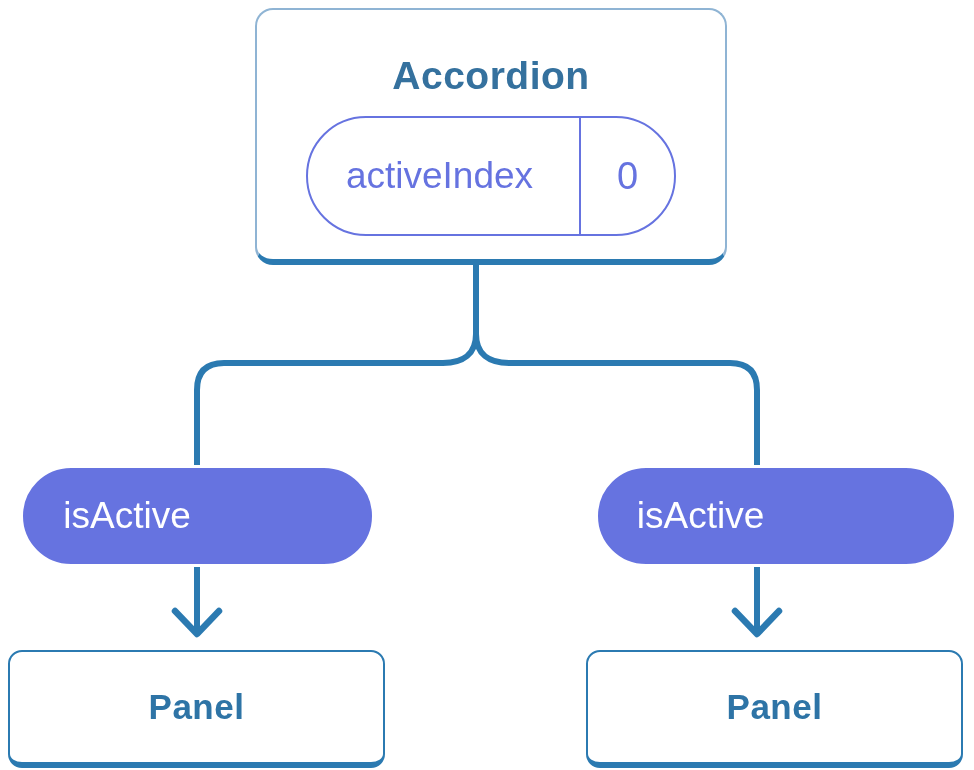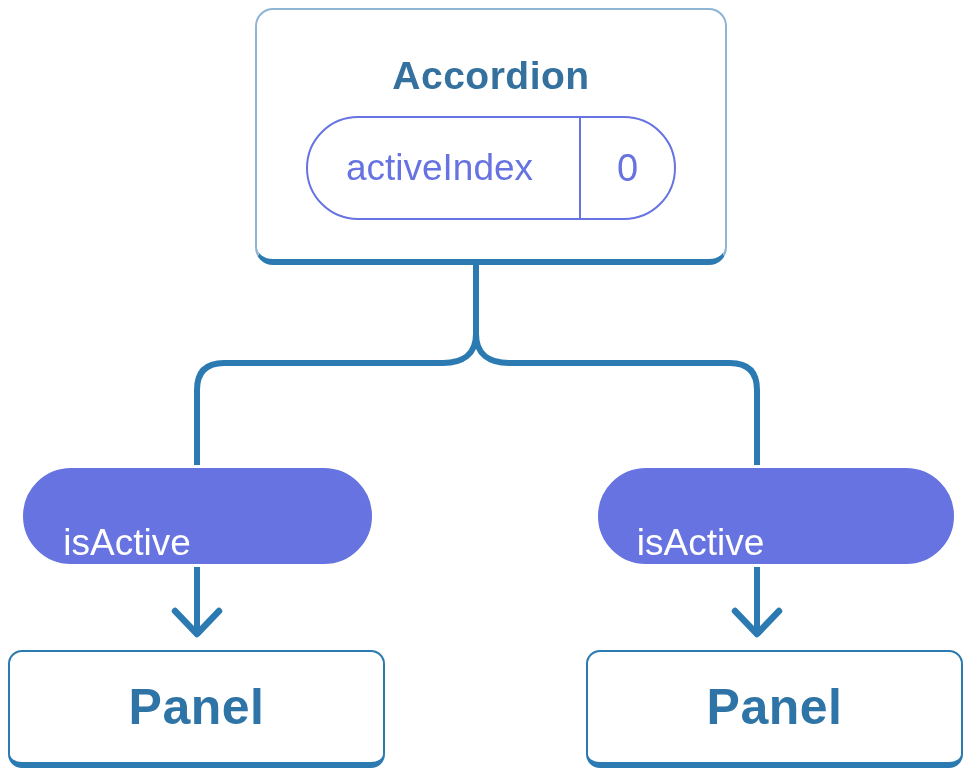--- a/index.html
+++ b/index.html
@@ -36,21 +36,21 @@
     margin-top: 44px;
     font-size: 39px;
     font-weight: 600;
     color: #35719e;
     line-height: 44px;
     letter-spacing: 0.5px;
   }
   .prop-pill-light {
     margin-top: 18px;
     width: 370px;
-    height: 104px;
+    height: 120px;
     box-sizing: border-box;
     background: #ffffff;
     border: 2.5px solid #6673e0;
     border-radius: 60px;
     display: flex;
     align-items: stretch;
     overflow: hidden;
     gap: 8px;
   }
   .prop-pill-light .pill-label {
@@ -93,21 +93,21 @@
   
   .state-pill {
     position: absolute;
     top: 465px;
     height: 102px;
     box-sizing: border-box;
     background: #6673e0;
     border: 3px solid #ffffff;
     border-radius: 60px;
     display: flex;
-    align-items: flex-end;
+    align-items: center;
     overflow: hidden;
   }
   .state-pill.left  { left: 20px;  width: 355px; }
   .state-pill.right { left: 595px; width: 362px; }
   .state-pill .pill-label {
     display: flex;
     align-items: center;
     justify-content: center;
     font-size: 37px;
     color: #ffffff;
@@ -135,21 +135,21 @@
     border: 2.5px solid #2b7ab1;
     border-bottom: 6px solid #2b7ab1;
     border-radius: 14px;
     display: flex;
     align-items: center;
     justify-content: center;
   }
   .panel-box.left  { left: 8px; }
   .panel-box.right { left: 586px; }
   .panel-title {
-    font-size: 50px;
+    font-size: 35px;
     font-weight: 600;
     color: #2e74a6;
     letter-spacing: 0.5px;
   }
 </style>
 </head>
 <body>
 
 <div id="canvas">
 

